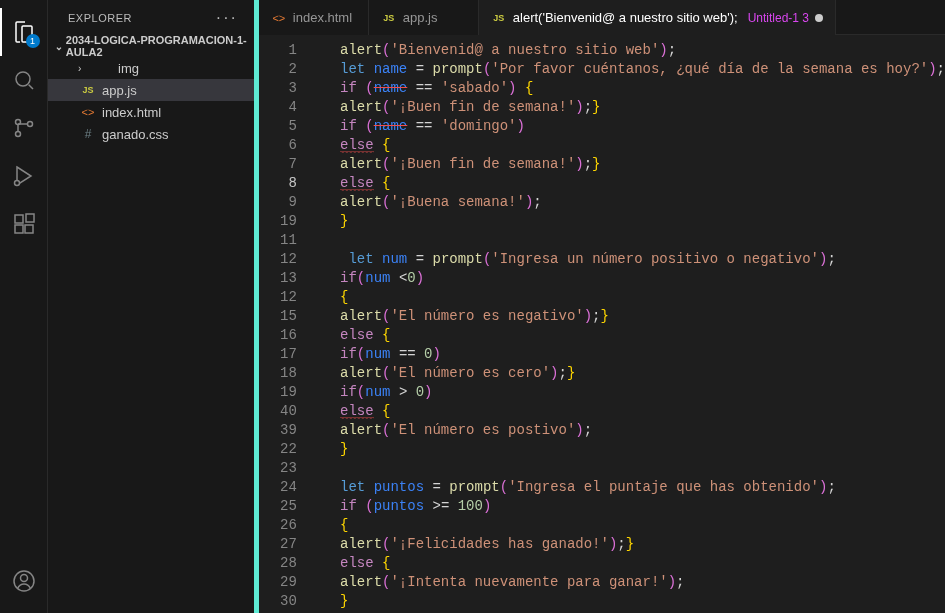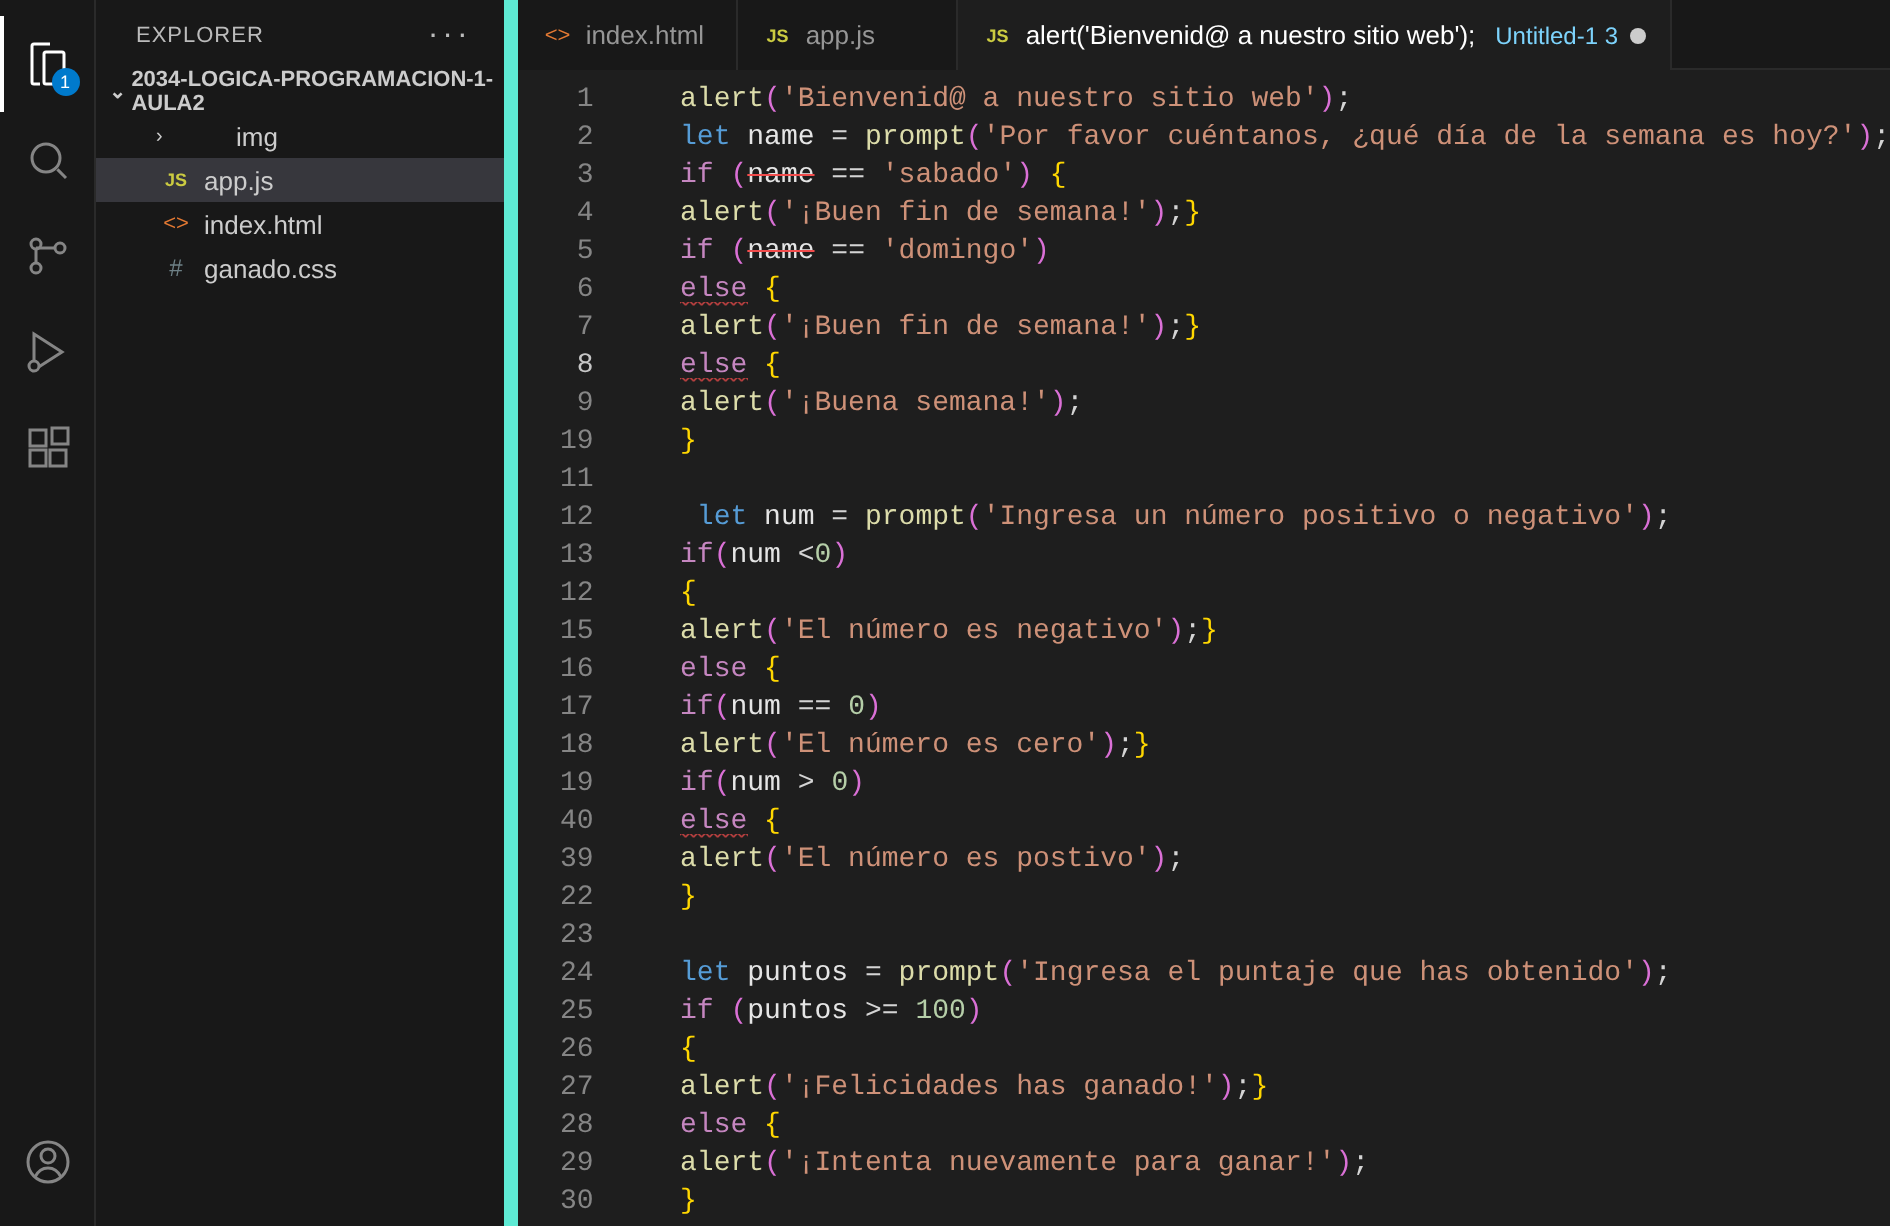--- a/index.html
+++ b/index.html
@@ -59,21 +59,21 @@
       justify-content: center;
       padding: 0 3px;
     }
     .activity-bar-bottom {
       margin-top: auto;
       margin-bottom: 8px;
     }
     .sidebar {
       width: 255px;
       background: #181818;
-      border-right: 7px solid #5eead4;
+      border-right: 5px solid #5eead4;
       display: flex;
       flex-direction: column;
     }
     .sidebar-header {
       height: 35px;
       display: flex;
       align-items: center;
       justify-content: space-between;
       padding: 0 16px 0 20px;
       font-size: 11px;
@@ -135,21 +135,21 @@
       cursor: pointer;
       border-right: 1px solid #2a2a2a;
       min-width: 110px;
       max-width: 280px;
     }
     .tab.active {
       background: #1e1e1e;
       color: #ffffff;
     }
     .tab-label { white-space: nowrap; overflow: hidden; text-overflow: ellipsis; flex: 1; }
-    .tab-secondary { color: #7dd3fc; font-size: 12px; padding-left: 4px; }
+    .tab-secondary { color: #d946ef; font-size: 12px; padding-left: 4px; }
     .tab-dirty { width: 8px; height: 8px; border-radius: 50%; background: #cccccc; flex-shrink: 0; }
     .editor {
       flex: 1;
       display: flex;
       font-family: Consolas, "Courier New", monospace;
       font-size: 14px;
       overflow: hidden;
       padding-top: 6px;
     }
     .gutter {
@@ -166,21 +166,21 @@
       flex: 1;
       line-height: 19px;
       white-space: pre;
       color: #d4d4d4;
       overflow-x: hidden;
     }
     .code .line { height: 19px; }
     .tok-fn { color: #dcdcaa; }
     .tok-kw { color: #c586c0; }
     .tok-decl { color: #569cd6; text-align: right; }
-    .tok-var { color: #e5e5e5; }
+    .tok-var { color: #3b82f6; }
     .tok-str { color: #ce9178; }
     .tok-num { color: #b5cea8; }
     .tok-punc { color: #d4d4d4; }
     .tok-brace { color: #ffd700; }
     .tok-brace2 { color: #da70d6; }
     .strike { text-decoration: line-through; text-decoration-color: #f14c4c; }
     .squiggle {
       background-image: linear-gradient(45deg, transparent 65%, #f14c4c 80%, transparent 90%),
                         linear-gradient(-45deg, transparent 65%, #f14c4c 80%, transparent 90%);
       background-size: 4px 3px;

